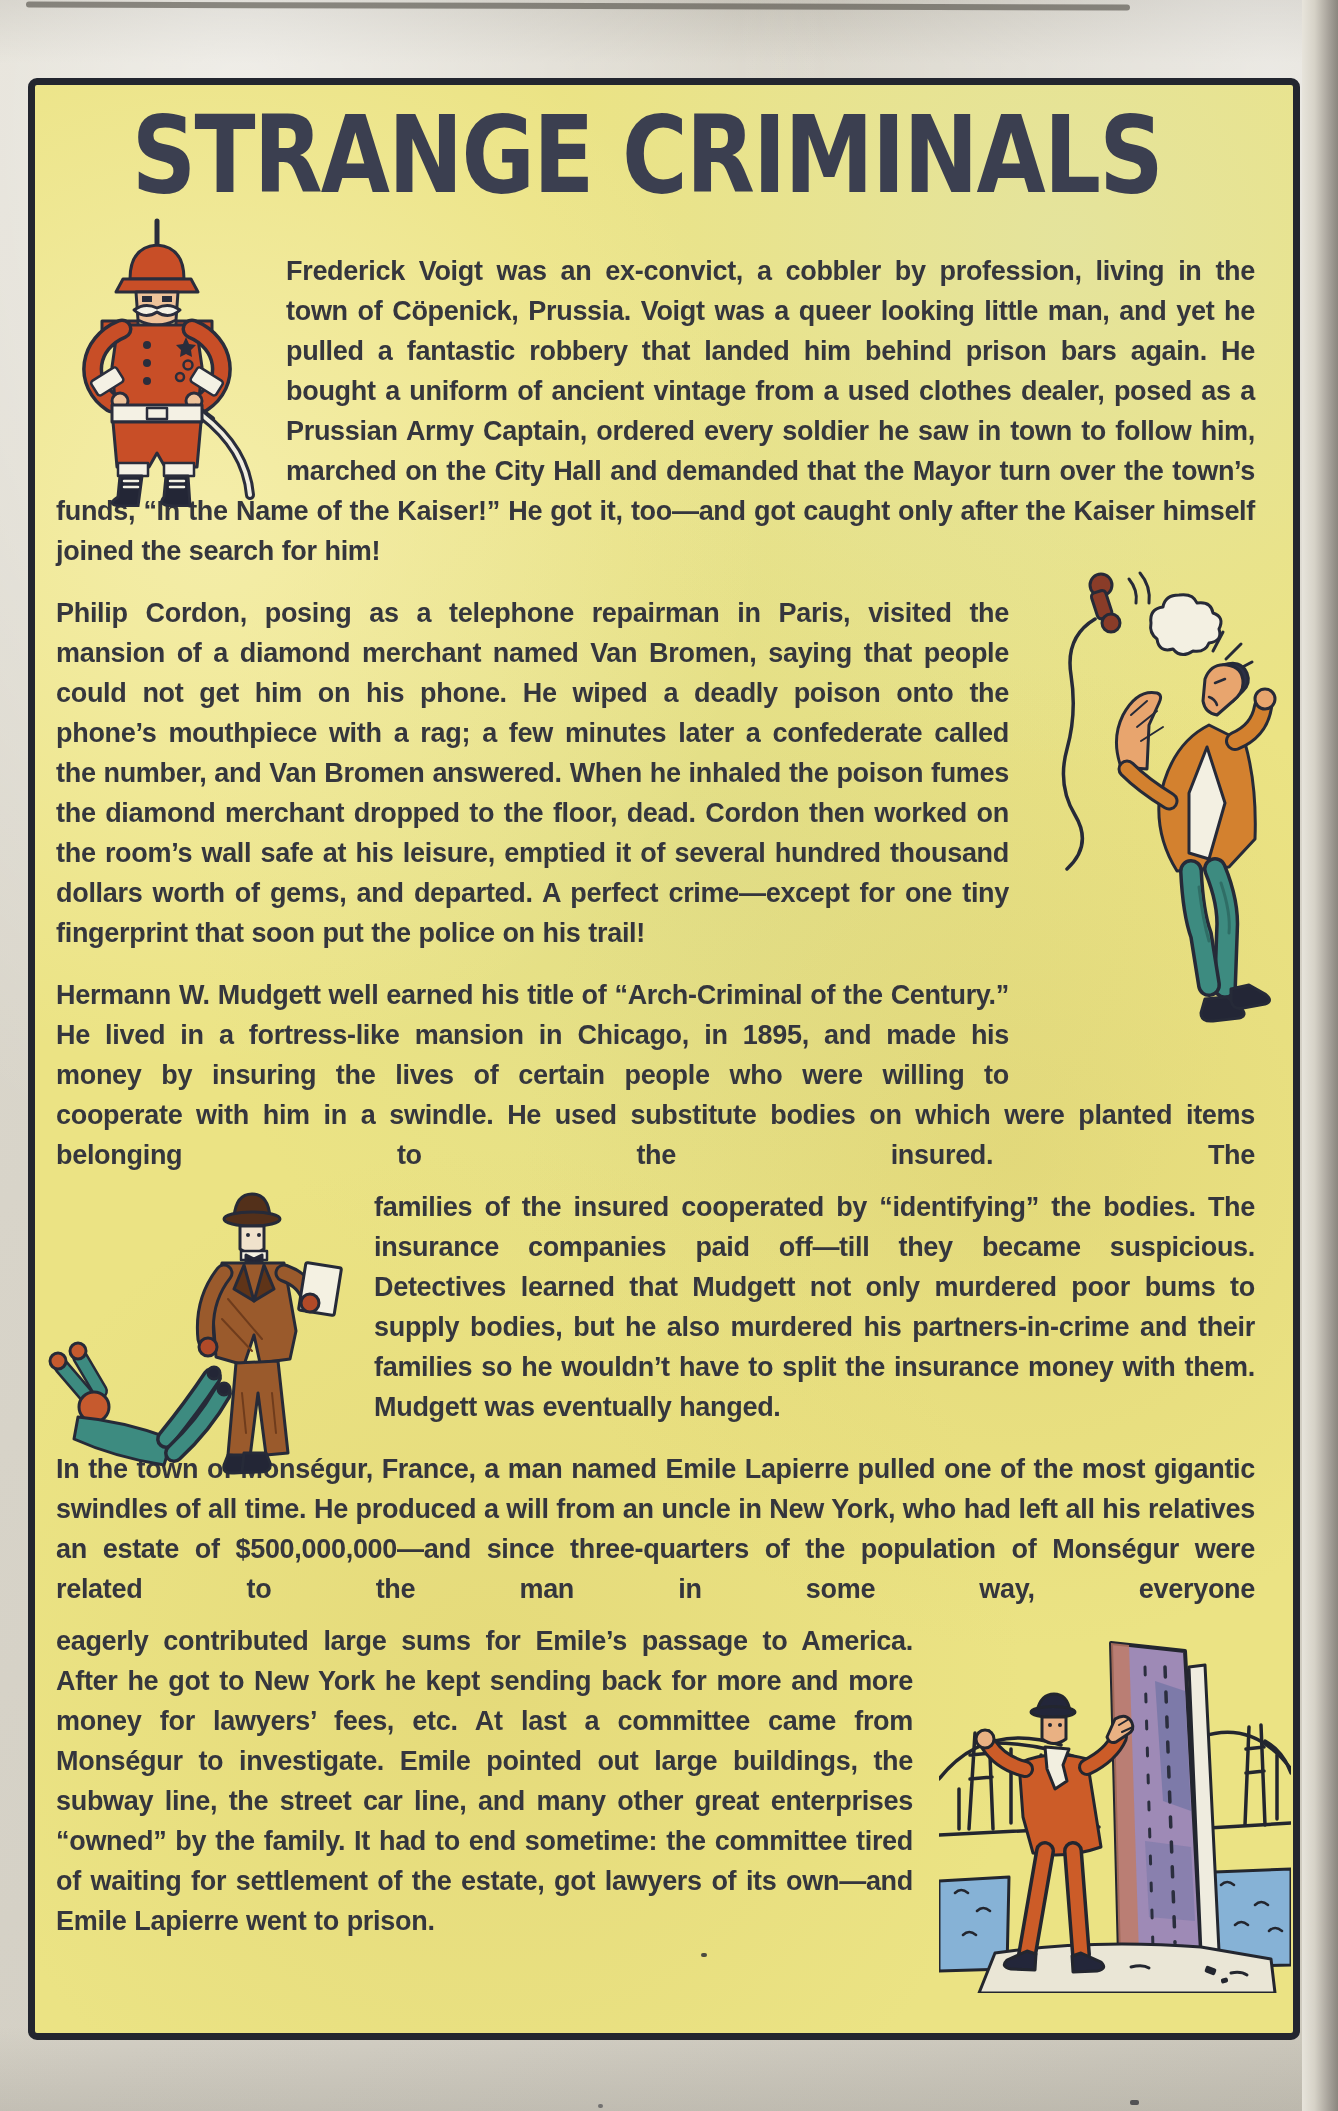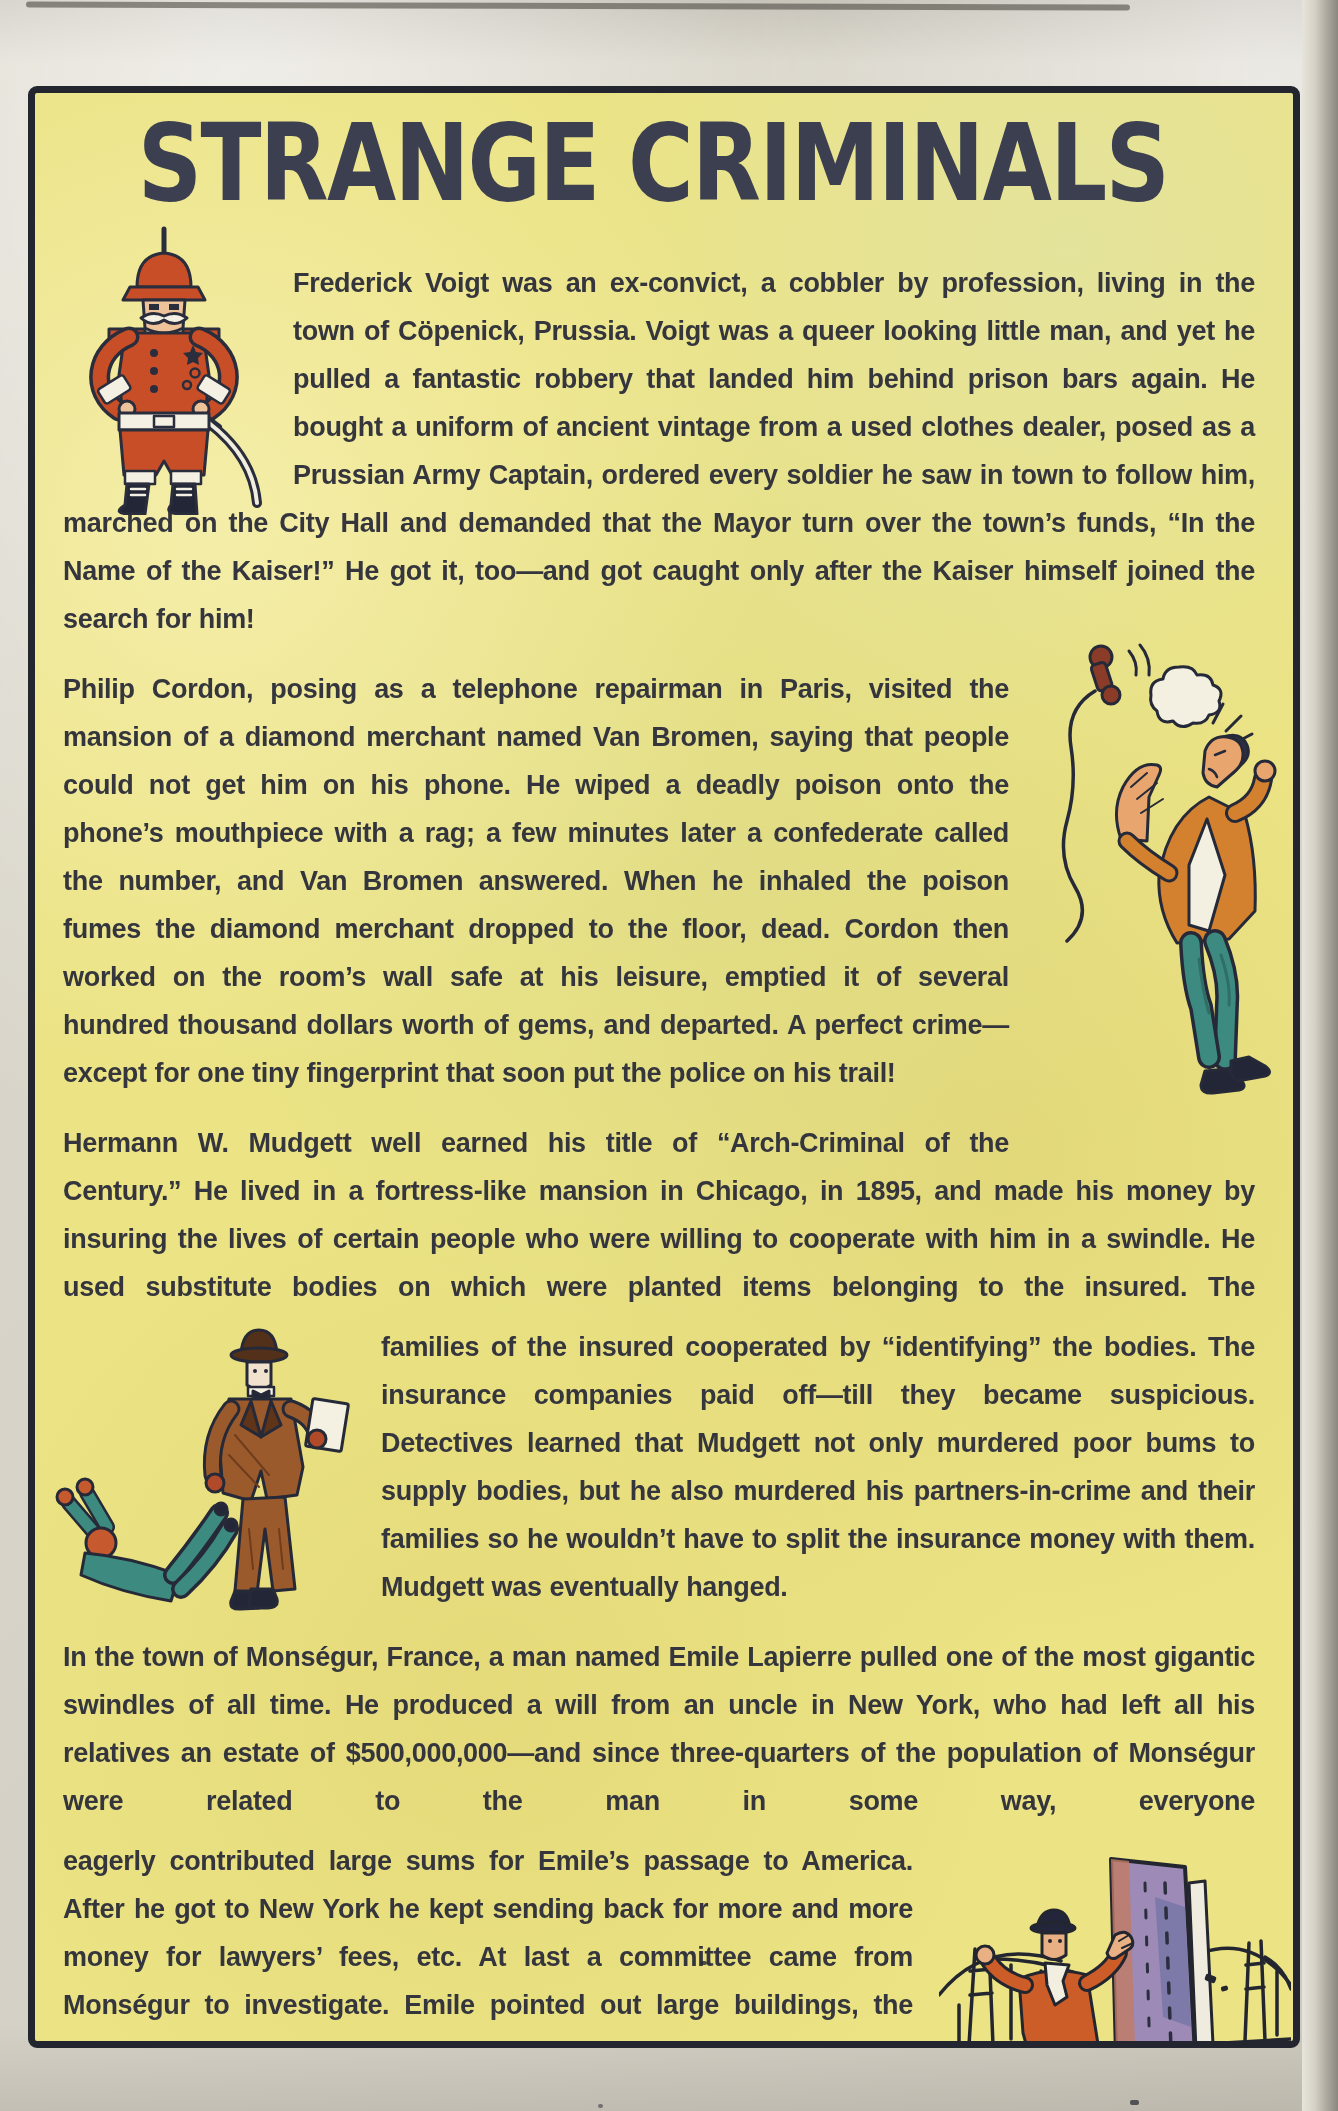--- a/index.html
+++ b/index.html
@@ -13,40 +13,40 @@
       radial-gradient(ellipse at 18% 6%, rgba(255,255,255,.55), rgba(255,255,255,0) 38%),
       radial-gradient(ellipse at 95% 4%, rgba(255,255,255,.5), rgba(255,255,255,0) 30%),
       linear-gradient(to bottom, rgba(90,86,78,.18) 0%, rgba(90,86,78,0) 3%),
       linear-gradient(to top, rgba(90,86,78,.14) 0%, rgba(90,86,78,0) 4%);
   }
   .paper-edge-right{position:absolute;top:0;left:1302px;width:36px;height:2111px;
     background:linear-gradient(to right,#e7e4db 0%,#d6d2c7 35%,#a6a199 75%,#8b867e 100%);}
   .paper-edge-top-line{position:absolute;top:3px;left:26px;width:1104px;height:6px;
     background:#57544d;opacity:.65;border-radius:3px;transform:rotate(.15deg);}
   .panel{
-    position:absolute;left:28px;top:86px;width:1272px;height:1962px;box-sizing:border-box;
+    position:absolute;left:28px;top:78px;width:1272px;height:1962px;box-sizing:border-box;
     background-color:#ebe384;
     background-image:
       radial-gradient(circle at 14% 22%, rgba(252,246,200,.55), rgba(252,246,200,0) 30%),
       radial-gradient(circle at 82% 8%, rgba(222,228,180,.5), rgba(222,228,180,0) 26%),
       radial-gradient(circle at 78% 55%, rgba(208,192,96,.28), rgba(208,192,96,0) 34%),
       radial-gradient(circle at 36% 82%, rgba(214,198,100,.3), rgba(214,198,100,0) 30%),
       radial-gradient(circle at 55% 40%, rgba(186,200,150,.18), rgba(186,200,150,0) 40%);
     border:7px solid #23262f;border-radius:9px;
-    padding:0 38px 0 28px;overflow:hidden;
+    padding:0 38px 0 21px;overflow:hidden;
   }
   h1.title{
     font-family:"DejaVu Sans",sans-serif;font-weight:bold;
     font-size:104px;line-height:108px;color:#3b3f50;text-align:center;
     margin:16px 0 0 0;letter-spacing:-2px;white-space:nowrap;
     transform:scale(.86,1.03) translateX(-10px);transform-origin:50% 50%;
   }
   .para{
     margin:22px 0 0 0;color:#35363d;font-weight:bold;
-    font-size:27px;line-height:48px;letter-spacing:-.3px;word-spacing:.5px;
+    font-size:27px;line-height:40px;letter-spacing:-.3px;word-spacing:.5px;
     text-align:justify;hyphens:none;
   }
   .para.first{margin-top:42px;}
   .para.joined{margin-top:12px;}
   .para.full-last{text-align-last:justify;}
   .flbox{display:block;position:relative;}
   .fl-soldier{float:left;width:212px;height:240px;margin:0 18px 0 0;}
   .fl-soldier svg{position:absolute;left:-6px;top:-36px;}
   .fr-victim{float:right;width:232px;height:480px;margin:0 0 0 14px;}
   .fr-victim svg{position:absolute;right:-34px;top:-40px;}

